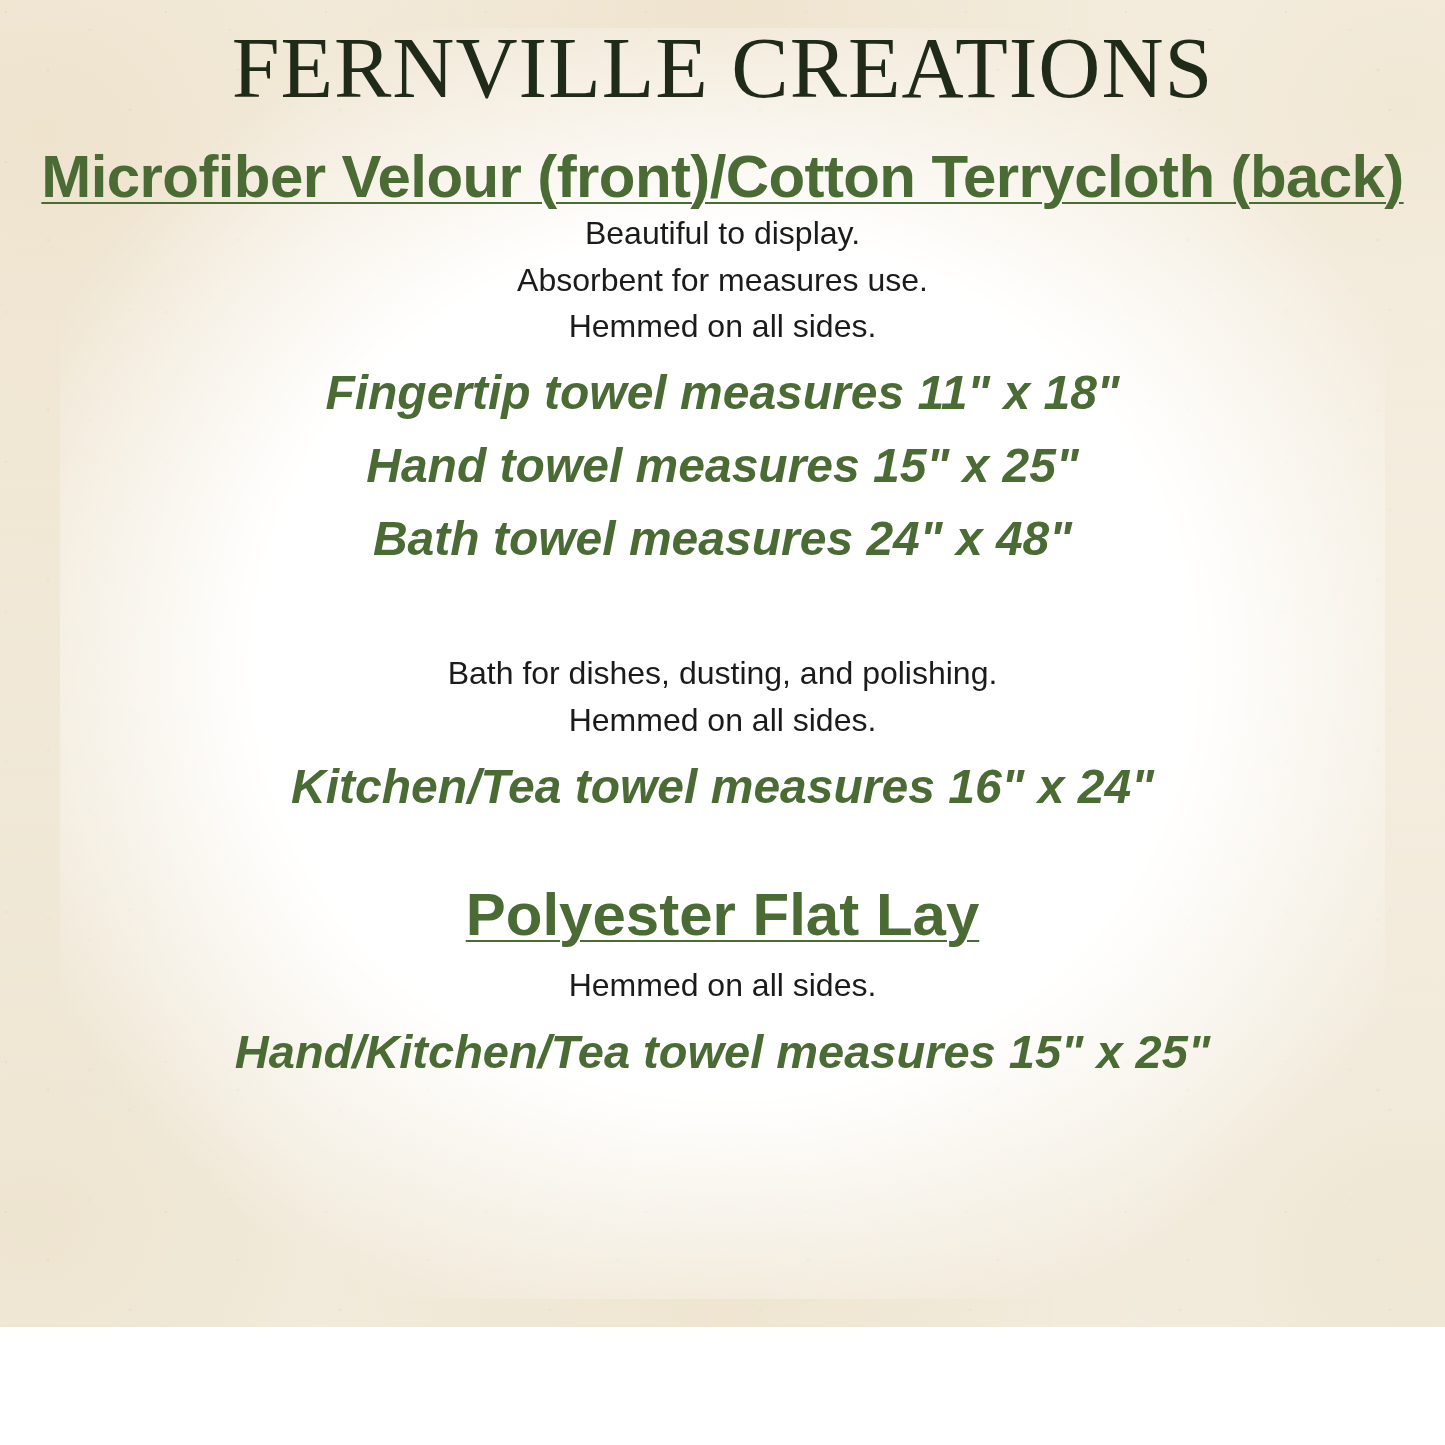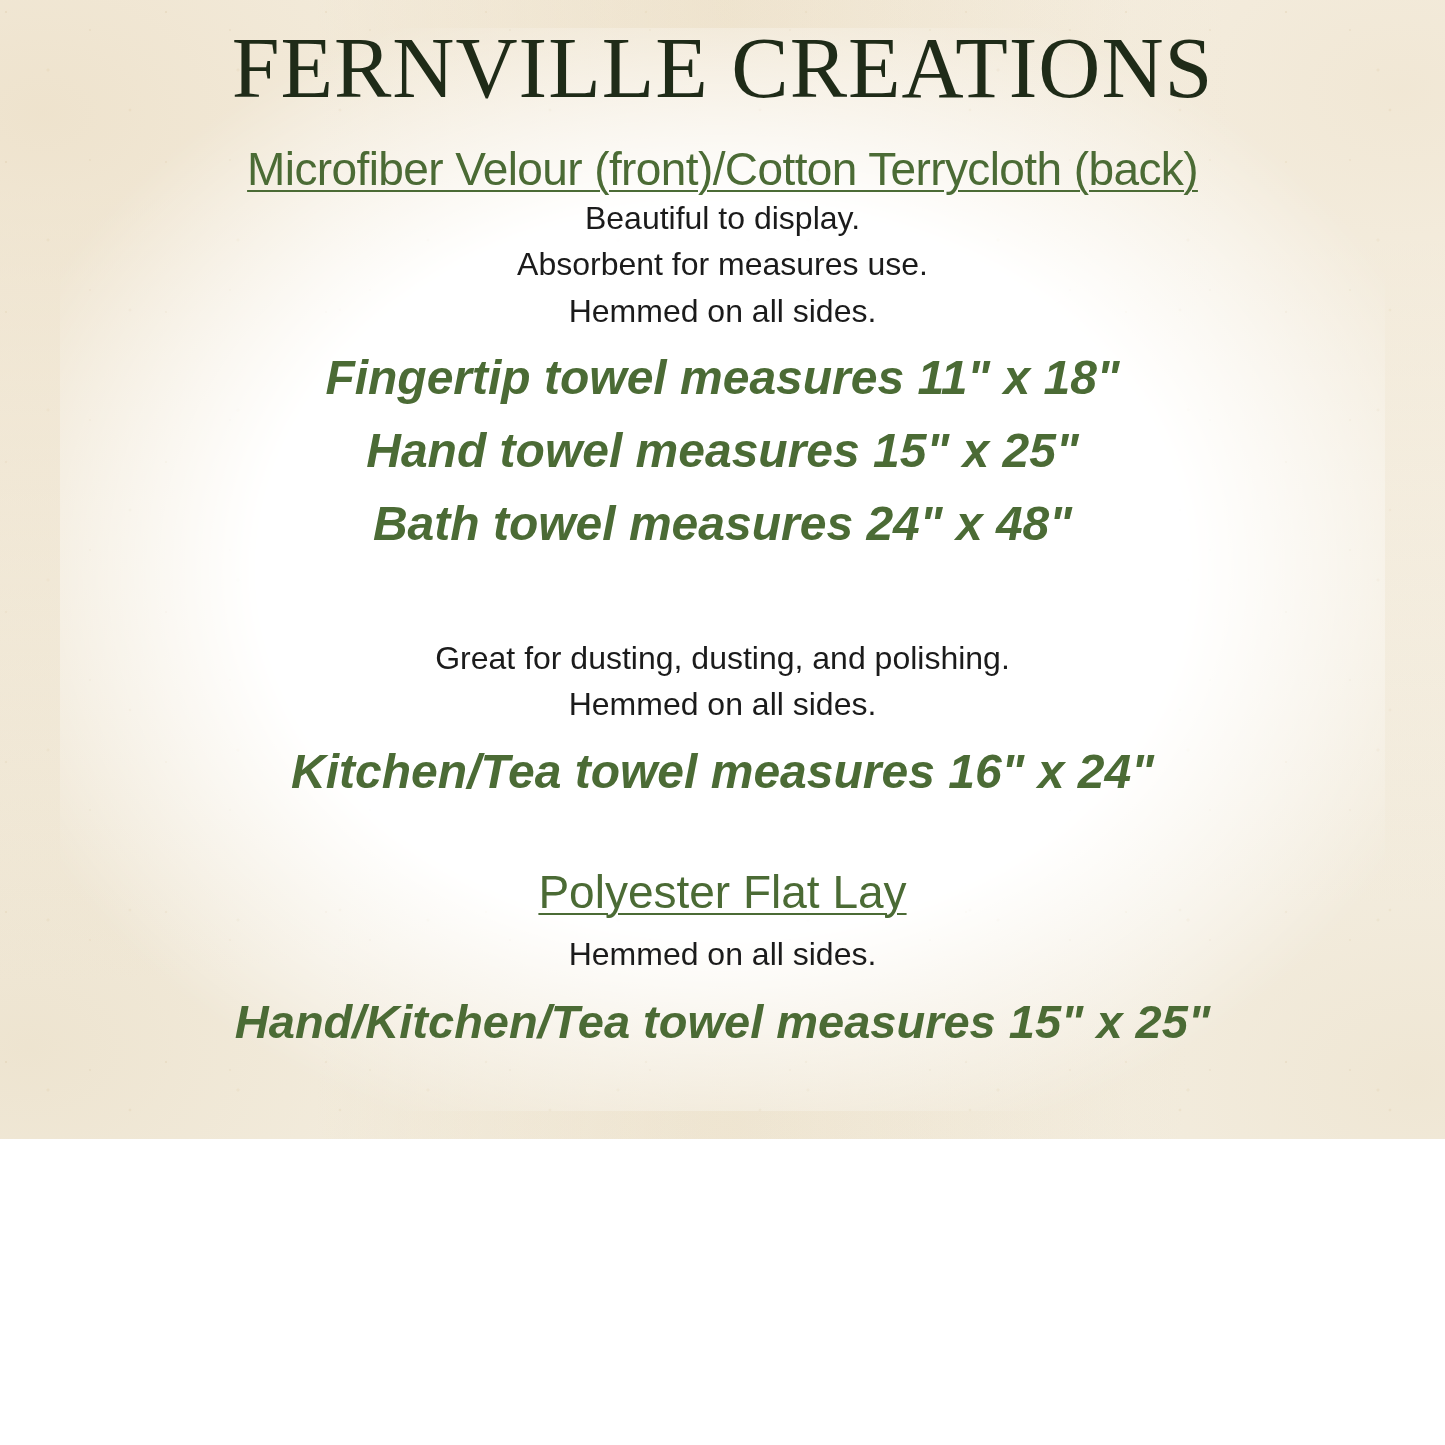--- a/index.html
+++ b/index.html
@@ -10,21 +10,21 @@
     width: 1445px;
     height: 1445px;
     background: #ffffff;
     font-family: "Liberation Sans", sans-serif;
     overflow: hidden;
   }
 
   .page {
     position: relative;
     width: 1445px;
-    height: 1139px;
+    height: 1327px;
     box-sizing: border-box;
     background:
       radial-gradient(ellipse at 3% 10%, rgba(226,206,170,0.55) 0%, rgba(226,206,170,0) 60%),
       radial-gradient(ellipse at 97% 8%, rgba(226,206,170,0.45) 0%, rgba(226,206,170,0) 55%),
       radial-gradient(ellipse at 2% 92%, rgba(222,204,168,0.5) 0%, rgba(222,204,168,0) 58%),
       radial-gradient(ellipse at 98% 95%, rgba(222,204,168,0.45) 0%, rgba(222,204,168,0) 55%),
       radial-gradient(ellipse at 50% 0%, rgba(232,216,186,0.35) 0%, rgba(232,216,186,0) 40%),
       radial-gradient(ellipse at 50% 100%, rgba(232,216,186,0.3) 0%, rgba(232,216,186,0) 40%),
       #fdfcf8;
   }
@@ -69,22 +69,22 @@
     font-size: 86px;
     line-height: 0.98;
     letter-spacing: 1px;
     font-weight: 400;
     padding-top: 26px;
   }
   .title .line2 { display: block; }
 
   .section-head {
     color: #4b6b35;
-    font-size: 46px;
-    font-weight: 400;
+    font-size: 60px;
+    font-weight: 700;
     text-decoration: underline;
     text-underline-offset: 5px;
     text-decoration-thickness: 2px;
     line-height: 1.1;
   }
 
   .head-1 { margin-top: 34px; letter-spacing: -0.6px; }
   .head-2 { margin-top: 0; }
   .head-3 { margin-top: 12px; }
 
@@ -128,21 +128,21 @@
     <div class="body-line">Absorbent for measures use.</div>
     <div class="body-line">Hemmed on all sides.</div>
     <div class="gap-xs"></div>
     <div class="measure">Fingertip towel measures 11" x 18"</div>
     <div class="measure">Hand towel measures 15" x 25"</div>
     <div class="measure">Bath towel measures 24" x 48"</div>
 
     <div class="gap-lg"></div>
 
     <div class="gap-sm"></div>
-    <div class="body-line">Great for dusting, dusting, and polishing.</div>
+    <div class="body-line">Bath for dishes, dusting, and polishing.</div>
     <div class="body-line">Hemmed on all sides.</div>
     <div class="gap-xs"></div>
     <div class="measure">Kitchen/Tea towel measures 16" x 24"</div>
 
     <div class="gap-md"></div>
 
     <div class="section-head head-3">Polyester Flat Lay</div>
     <div class="gap-sm"></div>
     <div class="body-line">Hemmed on all sides.</div>
     <div class="gap-xs"></div>

